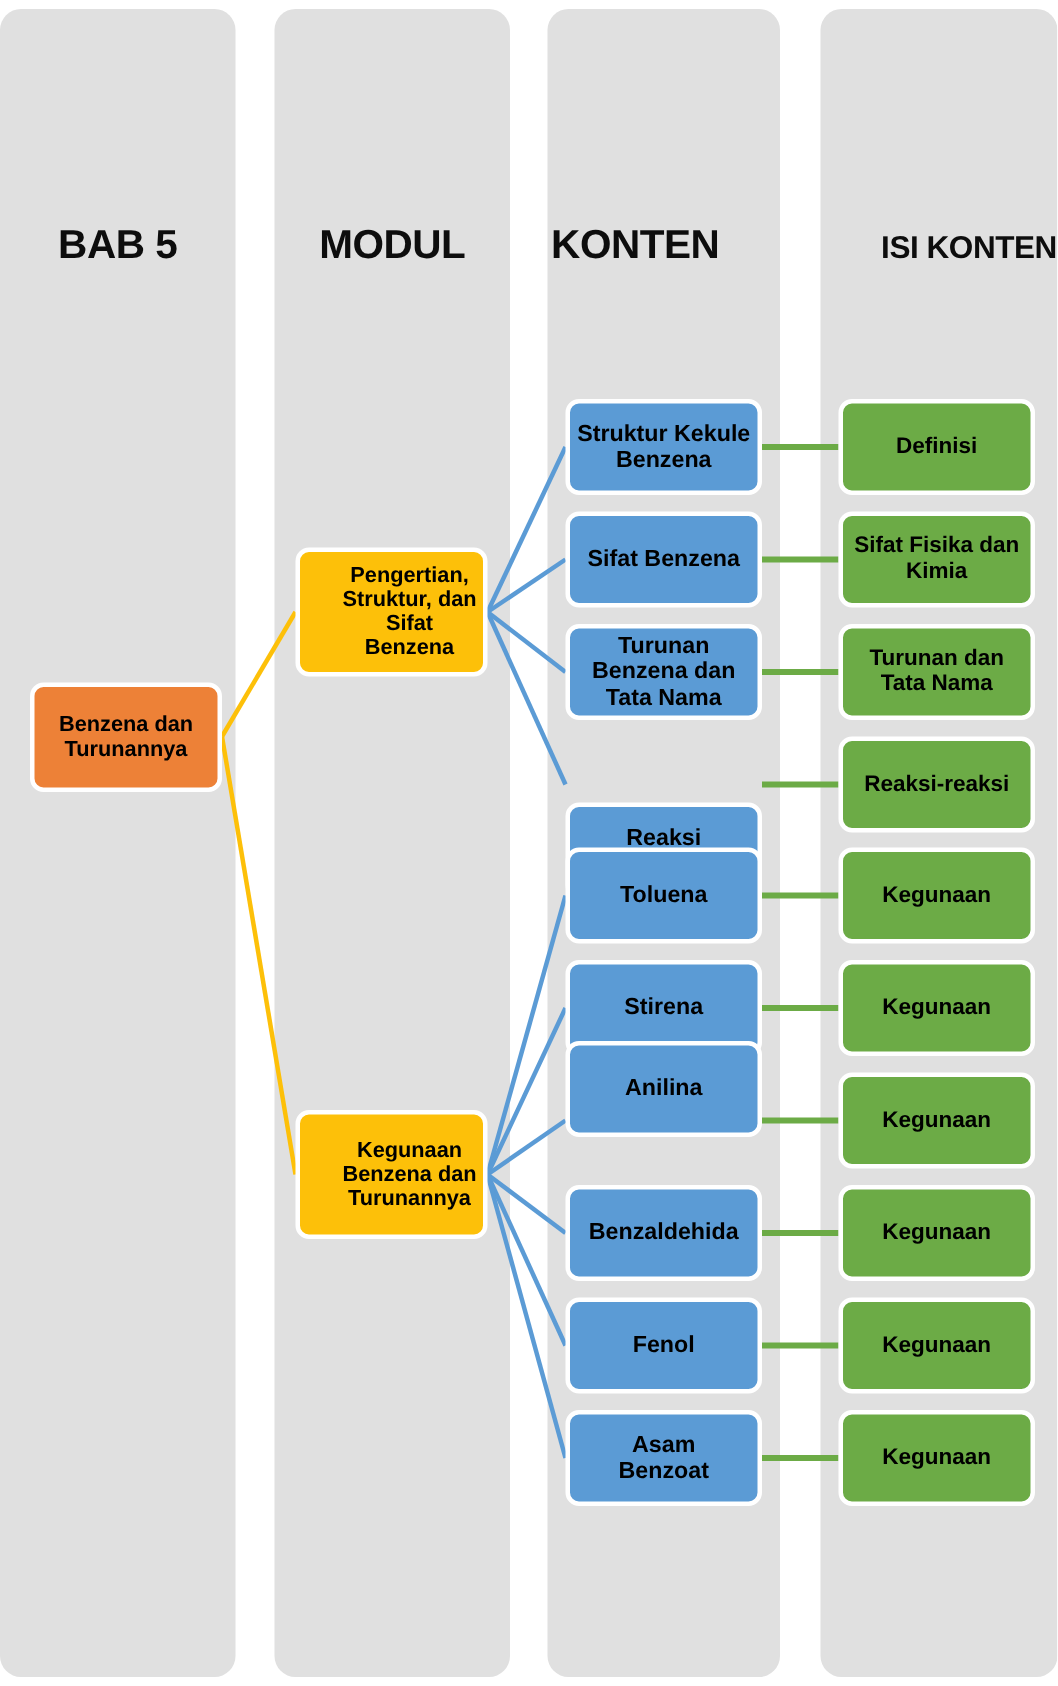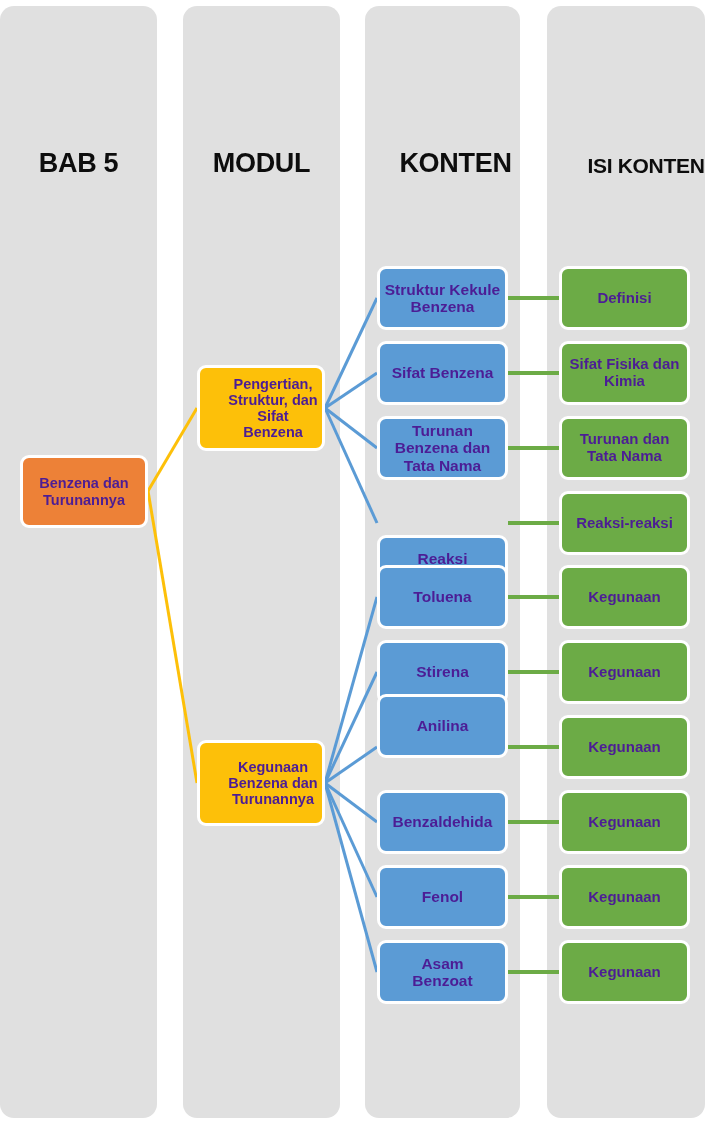--- a/index.html
+++ b/index.html
@@ -34,42 +34,42 @@
     position: absolute;
     top: 148px;
     text-align: center;
     font-weight: bold;
     color: #0d0d0d;
     letter-spacing: -0.3px;
     white-space: nowrap;
   }
   #header-bab5   { left: 0px;   width: 157px; font-size: 27px; }
   #header-modul  { left: 183px; width: 157px; font-size: 27px; }
-  #header-konten { left: 378px; width: 155px; font-size: 27px; }
+  #header-konten { left: 346px; width: 155px; font-size: 27px; }
   #header-isi    { left: 547px; width: 158px; font-size: 21px; top: 154px; padding-left: 20px; }
 
   
   #links {
     position: absolute;
     left: 0;
     top: 0;
     width: 705px;
     height: 1124px;
     pointer-events: none;
   }
 
   
   .node {
     position: absolute;
     box-sizing: border-box;
     display: flex;
     align-items: center;
     justify-content: center;
     text-align: center;
-    color: #4c1d95;
+    color: #000000;
     font-weight: bold;
     border-radius: 9px;
     border: 3px solid #ffffff;
     line-height: 1.12;
     padding: 2px 4px;
     white-space: pre-line;
   }
   .node-root {
     background: #ed8137;
     font-size: 14.5px;

